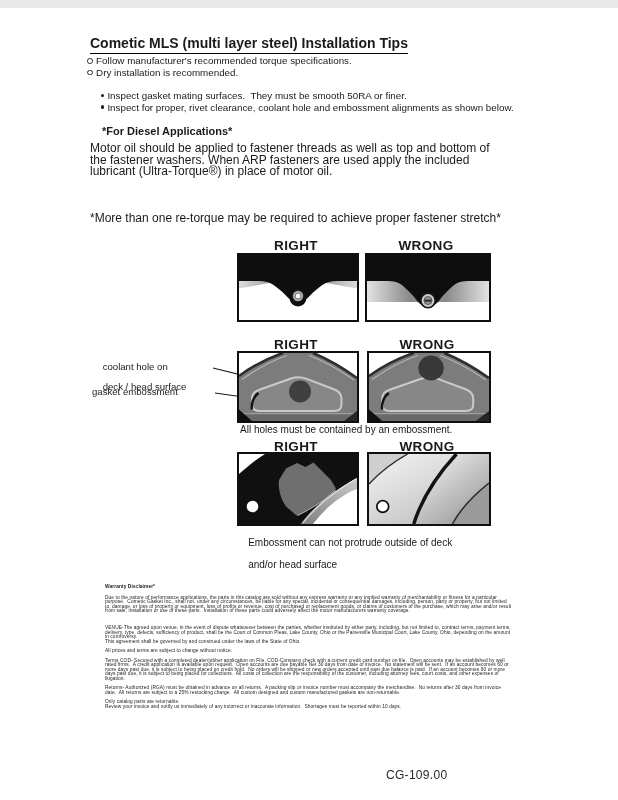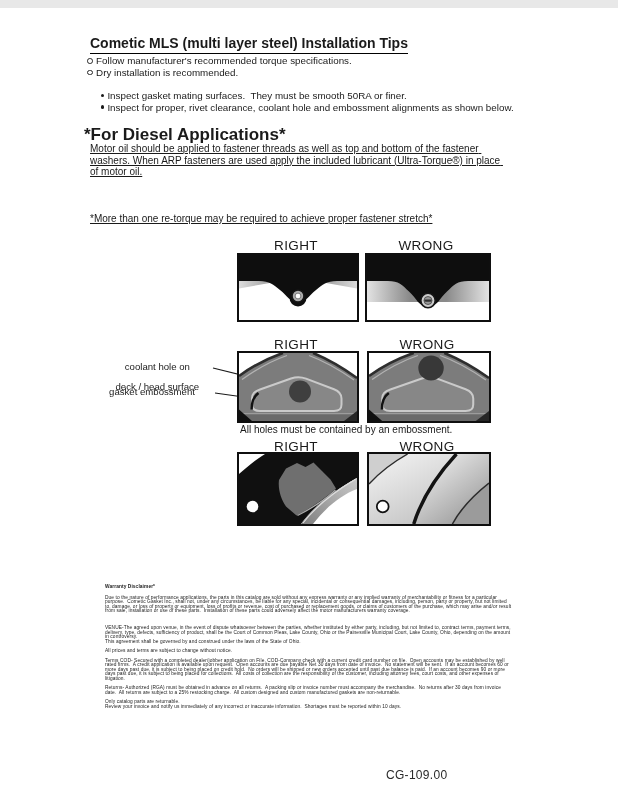--- a/index.html
+++ b/index.html
@@ -9,27 +9,27 @@
   }
   .abs{position:absolute;}
   .doc-title{
     left:90px;top:27px;font-size:14px;font-weight:bold;
     border-bottom:1.6px solid #000;padding-bottom:2px;white-space:nowrap;
   }
   .bullet-line{left:87px;height:11.6px;display:flex;align-items:center;white-space:pre;font-size:9.8px;}
   .sub-line{left:101px;}
   .b-circle{width:3.6px;height:3.6px;border:1px solid #2a2a2a;border-radius:50%;margin-right:3.5px;flex:none;}
   .b-dot{width:3.4px;height:3.4px;background:#1a1a1a;border-radius:50%;margin-right:3px;flex:none;}
-  .sec-head{left:84px;font-size:17px;font-weight:bold;white-space:nowrap;}
-  .body-par{left:90px;width:416px;font-size:10px;line-height:11.7px;white-space:pre-wrap;text-decoration:underline;}
-  .rw-label{font-size:13.5px;font-weight:400;text-align:center;letter-spacing:.4px;white-space:nowrap;}
+  .sec-head{left:102px;font-size:11px;font-weight:bold;white-space:nowrap;}
+  .body-par{left:90px;width:416px;font-size:12px;line-height:11.7px;white-space:pre-wrap;}
+  .rw-label{font-size:13.5px;font-weight:700;text-align:center;letter-spacing:.4px;white-space:nowrap;}
   .panel{border:2px solid #0f0f0f;background:#fff;}
   .panel svg{display:block;width:100%;height:100%;}
   .caption{font-size:10px;line-height:11px;white-space:pre;}
-  .ptr-label{font-size:9.6px;line-height:10px;text-align:center;white-space:pre;}
+  .ptr-label{font-size:9.6px;line-height:10px;text-align:left;white-space:pre;}
   .warranty{left:105px;top:577px;width:408px;font-size:4.8px;line-height:4.6px;letter-spacing:.1px;color:#222;}
   .warranty .w-head{font-weight:bold;margin:0 0 6px 0;}
   .warranty p{margin:0 0 4.8px 0;white-space:pre-wrap;}
   .warranty p.tight{margin:0;}
   .warranty p.sp{margin-top:12px;}
   .footer-code{left:386px;top:760px;font-size:12px;color:#2a2a2a;letter-spacing:.3px;}
 </style>
 </head>
 <body>
 
@@ -195,20 +195,24 @@
       <path d="M38,0 H86 C66,22 52,44 44,70 H0 V30 C10,19 24,8 38,0 Z" fill="url(#r3w1)"></path>
       <path d="M38,0 C24,8 10,19 0,30" fill="none" stroke="#2b2b2b" stroke-width="1.4"></path>
       <path d="M86,0 H118 V29 C103,41 90,55 82,70 H44 C52,44 66,22 86,0 Z" fill="url(#r3w2)"></path>
       <path d="M86,0 C66,22 52,44 44,70" fill="none" stroke="#131313" stroke-width="3.4"></path>
       <path d="M118,29 C103,41 90,55 82,70 H118 Z" fill="#9b9b9b"></path>
       <path d="M118,29 C103,41 90,55 82,70" fill="none" stroke="#2b2b2b" stroke-width="1.5"></path>
       <circle cx="13.5" cy="52.5" r="5.8" fill="#ffffff" stroke="#111111" stroke-width="1.7"></circle>
     </svg>
   </div>
 
+  <div class="abs caption" style="left:237px;top:518px;">
+    <span>Embossment can not protrude outside of deck</span><br>
+    <span>and/or head surface</span>
+  </div>
 
   <div class="abs warranty">
     <p class="w-head">Warranty Disclaimer*</p>
     <p>Due to the nature of performance applications, the parts in this catalog are sold without any express warranty or any implied warranty of merchantability or fitness for a particular purpose.  Cometic Gasket Inc., shall not, under any circumstances, be liable for any special, incidental or consequential damages, including, person, party or property, but not limited to, damage, or loss of property or equipment, loss of profits or revenue, cost of purchased or replacement goods, or claims of customers of the purchase, which may arise and/or result from sale, installation or use of these parts.  Installation of these parts could adversely affect the motor manufacturers warranty coverage.</p>
     <p class="tight sp">VENUE-The agreed upon venue, in the event of dispute whatsoever between the parties, whether instituted by either party, including, but not limited to, contract terms, payment terms, delivery, type, defects, sufficiency of product, shall be the Court of Common Pleas, Lake County, Ohio or the Painesville Municipal Court, Lake County, Ohio, depending on the amount in controversy.</p>
     <p>This agreement shall be governed by and construed under the laws of the State of Ohio.</p>
     <p>All prices and terms are subject to change without notice.</p>
     <p>Terms COD- Secured with a completed dealer/jobber application on File, COD-Company check with a current credit card number on file.  Open accounts may be established by well rated firms.  A credit application is available upon request.  Open accounts are due payable Net 30 days from date of invoice.  No statement will be sent.  If an account becomes 60 or more days past due, it is subject to being placed on credit hold.  No orders will be shipped or new orders accepted until past due balance is paid.  If an account becomes 90 or more days past due, it is subject to being placed for collections.  All costs of collection are the responsibility of the customer, including attorney fees, court costs, and other expenses of litigation.</p>
     <p>Returns- Authorized (RGA) must be obtained in advance on all returns.  A packing slip or invoice number must accompany the merchandise.  No returns after 30 days from invoice date.  All returns are subject to a 25% restocking charge.  All custom designed and custom manufactured gaskets are non-returnable.</p>
     <p class="tight">Only catalog parts are returnable.</p>

